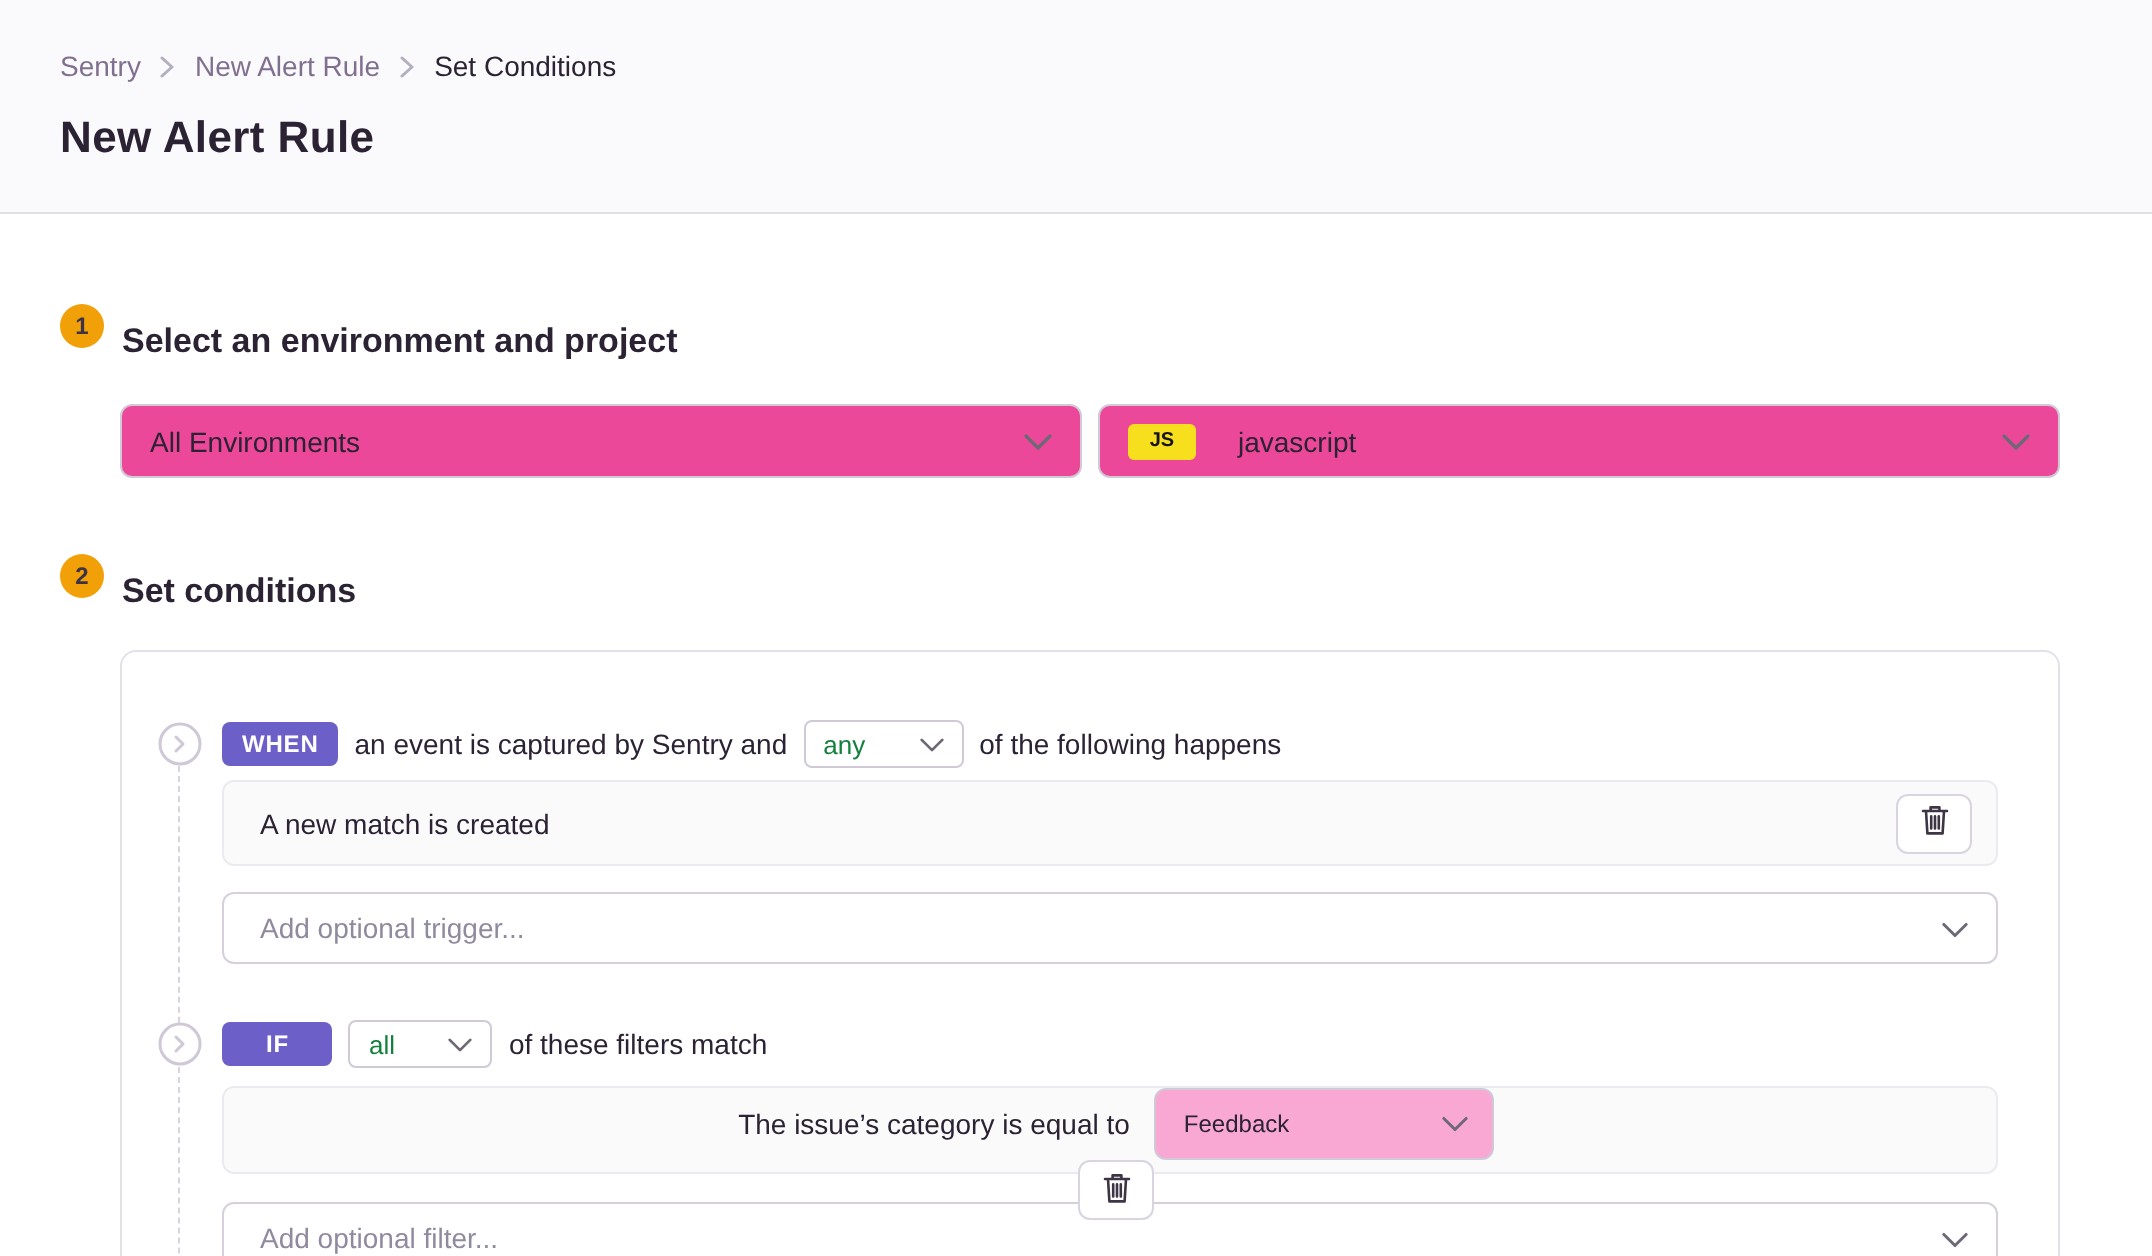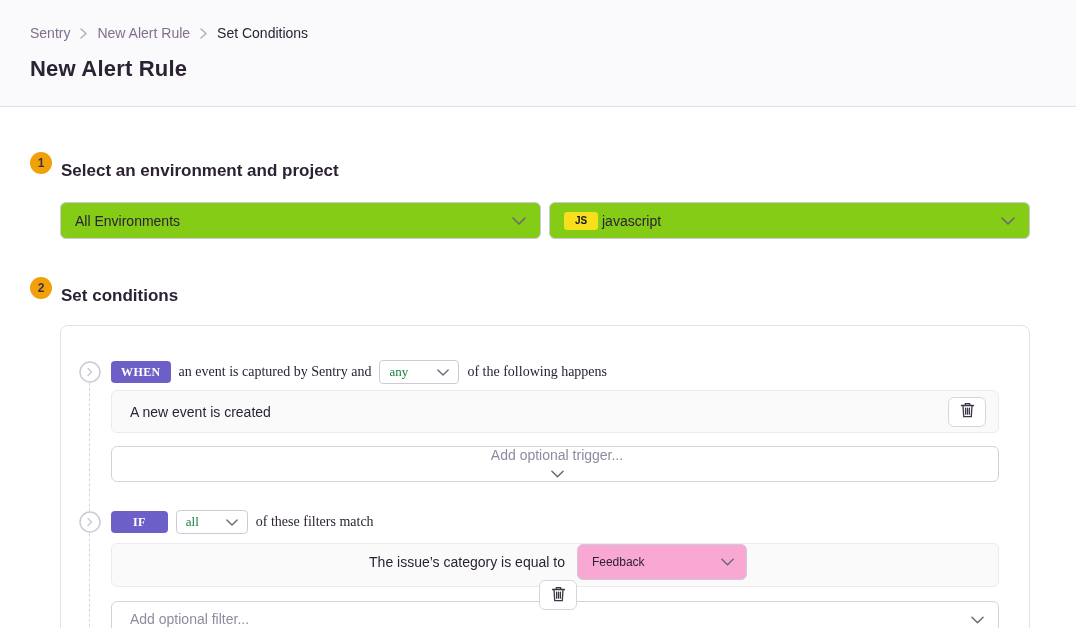--- a/index.html
+++ b/index.html
@@ -17,38 +17,38 @@
   main { padding:38px 0 0 30px; }
 
   
   .section-head { display:flex; align-items:center; gap:9px; }
   .num-badge { width:22px; height:22px; border-radius:50%; background:#f2a008; color:#3c3246;
     font-size:12px; font-weight:700; display:flex; align-items:center; justify-content:center; flex:none; }
   .section-title { font-size:17px; font-weight:700; color:#2b2233;margin-top:16px; }
 
   
   .select-row { display:flex; gap:8px; margin:21px 0 0 30px; width:970px; }
-  .select { flex:1; height:37px; background:#84cc16; border:1px solid #d0c9d8; border-radius:6px;
-    display:flex; align-items:center; gap:4px; padding:0 14px; font-size:14px; cursor:pointer; }
+  .select { flex:1; height:37px; background:#ec4899; border:1px solid #d0c9d8; border-radius:6px;
+    display:flex; align-items:center; gap:21px; padding:0 14px; font-size:14px; cursor:pointer; }
   .select .chev { margin-left:auto; display:flex; }
   .js-icon { width:34px; height:18px; border-radius:3px; background:#f7df1e; color:#15141a;
     font-size:10px; font-weight:700; display:flex; align-items:center; justify-content:center; flex:none; }
 
   .section-head.second { margin-top:31px; }
 
   
   .card { position:relative; margin:19px 0 0 30px; width:970px; height:345px;
     border:1px solid #e4e0ea; border-radius:8px; background:#fff; padding:35px 30px 0 50px; }
   .dash-line { position:absolute; left:28px; top:57px; height:600px; width:0;
     border-left:1px dashed #d9d3e0; }
   .circle-icon { position:absolute; left:18px; display:flex; z-index:2; }
   .circle-icon.when { top:35px; }
   .circle-icon.if { top:185px; }
 
-  .cond-line { display:flex; align-items:center; gap:8px; height:22px; font-size:14px; color:#2b2233;font-family:Liberation Serif, serif; }
+  .cond-line { display:flex; align-items:center; gap:8px; height:22px; font-size:14px; color:#2b2233; }
   .cond-line.if-line { margin-top:29px; }
   .badge { background:#6c5fc7; color:#fff; font-weight:700; font-size:12px; height:22px;
     border-radius:4px; display:flex; align-items:center; justify-content:center;
     padding:0 10px; letter-spacing:.4px; flex:none; }
   .badge.if { padding:0 22px; }
   .mini-select { height:24px; border:1px solid #d0c9d8; border-radius:4px; display:flex;
     align-items:center; justify-content:space-between; padding:0 9px; font-size:13px;
     background:#fff; color:#15803d; cursor:pointer; flex:none; }
   .mini-select.w80 { width:80px; }
   .mini-select.w72 { width:72px; }
@@ -61,21 +61,21 @@
   .rule-left { display:flex; align-items:center; }
   .value-select { height:36px; width:170px; border:1px solid #d0c9d8; border-radius:6px;
     background:#f9a8d4; display:flex; align-items:center; justify-content:space-between;
     padding:0 12px 0 14px; font-size:12px; color:#2b2233; margin-left:12px; cursor:pointer; }
   .trash-btn { width:38px; height:30px; background:#fff; border:1px solid #d9d4e0; border-radius:6px;
     display:flex; align-items:center; justify-content:center; cursor:pointer; flex:none; }
 
   .add-select { height:36px; border:1px solid #d6d0dd; border-radius:6px; background:#fff;
     display:flex; align-items:center; justify-content:space-between;
     padding:0 14px 0 18px; font-size:14px; color:#918a9e; cursor:pointer; }
-  .add-select.trigger { margin-top:13px;flex-direction:column; }
+  .add-select.trigger { margin-top:13px; }
   .add-select.filter { margin-top:14px; }
 </style>
 </head>
 <body>
 
 <header class="page-header">
   <nav class="breadcrumb">
     <span class="crumb">Sentry</span>
     <span class="sep-icon">
       <svg width="7" height="11" viewBox="0 0 7 11">
@@ -147,21 +147,21 @@
       <span class="mini-select w80">
         <span>any</span>
         <svg width="12" height="7" viewBox="0 0 14 8">
             <path d="M1 1l6 6 6-6" fill="none" stroke="#6e6876" stroke-width="1.6" stroke-linecap="round" stroke-linejoin="round"></path>
           </svg>
       </span>
       <span>of the following happens</span>
     </div>
 
     <div class="rule-box trigger">
-      <span class="rule-left">A new event is created</span>
+      <span class="rule-left">A new match is created</span>
       <button class="trash-btn">
         <span>
           <svg width="15" height="16" viewBox="0 0 15 16">
               <path fill="none" stroke="#3d3444" stroke-width="1.3" stroke-linecap="round" stroke-linejoin="round" d="M1.5 3.5h12M5.3 3.5V1.7h4.4v1.8M3 3.5l.7 11.2h7.6L12 3.5M5.6 6.2v6M7.5 6.2v6M9.4 6.2v6"></path>
             </svg>
         </span>
       </button>
     </div>
 
     <div class="add-select trigger">

